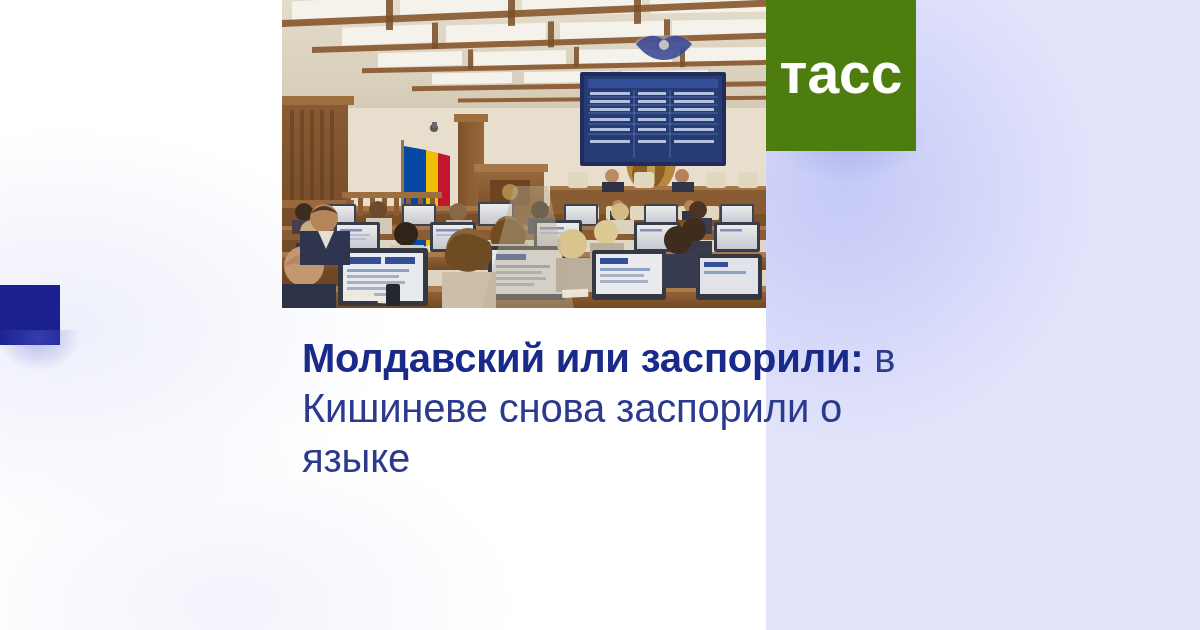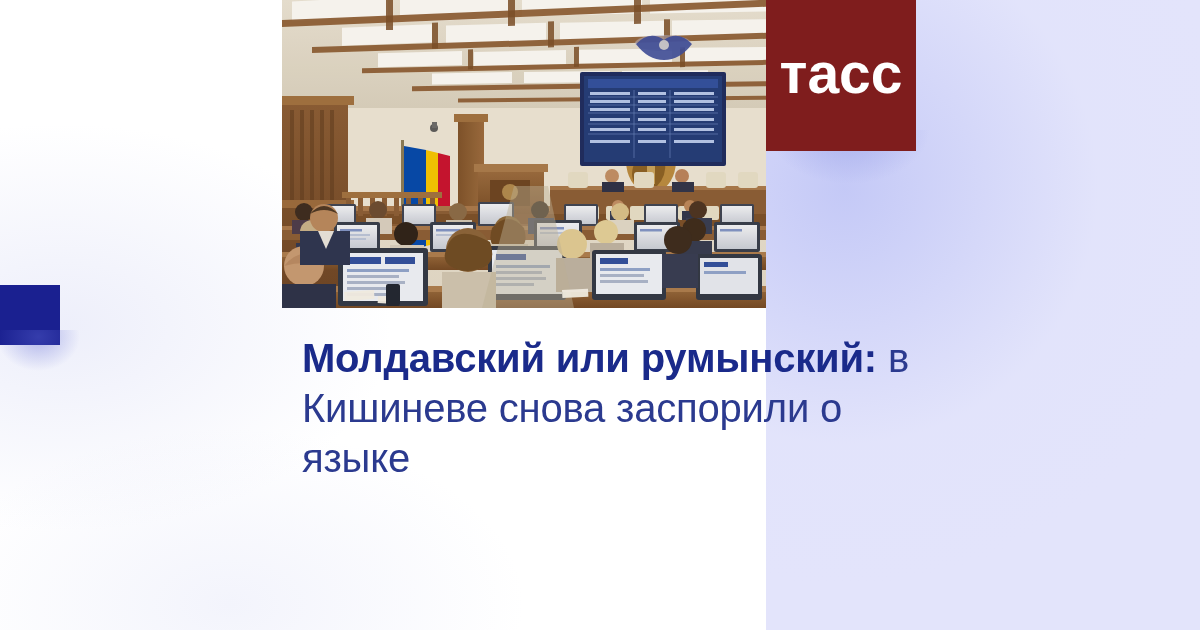--- a/index.html
+++ b/index.html
@@ -54,21 +54,21 @@
     left:282px;top:0;width:484px;height:308px;
     overflow:hidden;
     background:#6b4b2e;
   }
   .photo svg{display:block;width:484px;height:308px;}
 
   
   .logo{
     position:absolute;
     left:766px;top:0;width:150px;height:151px;
-    background:#7f1d1d;
+    background:#4d7c0f;
   }
   .logo-glow{
     position:absolute;
     left:744px;top:130px;width:210px;height:110px;
     background:radial-gradient(55% 70% at 50% 0%, rgba(120,130,220,.40) 0%, rgba(227,228,251,0) 70%);
   }
   .logo-text{
     position:absolute;
     left:0;top:0;width:150px;height:151px;
     display:flex;align-items:center;justify-content:center;
@@ -468,16 +468,16 @@
       <rect x="0" y="0" width="484" height="308" fill="#8a6a3a" opacity=".05"></rect>
     </svg>
   </div>
 
   <div class="logo-glow"></div>
   <div class="logo">
     <div class="logo-text">тасс</div>
   </div>
 
   <div class="headline">
-    <span class="lead">Молдавский или румынский:</span><span class="rest"> в Кишиневе снова заспорили о языке</span>
+    <span class="lead">Молдавский или заспорили:</span><span class="rest"> в Кишиневе снова заспорили о языке</span>
   </div>
 
 </div>
 
 </body></html>

